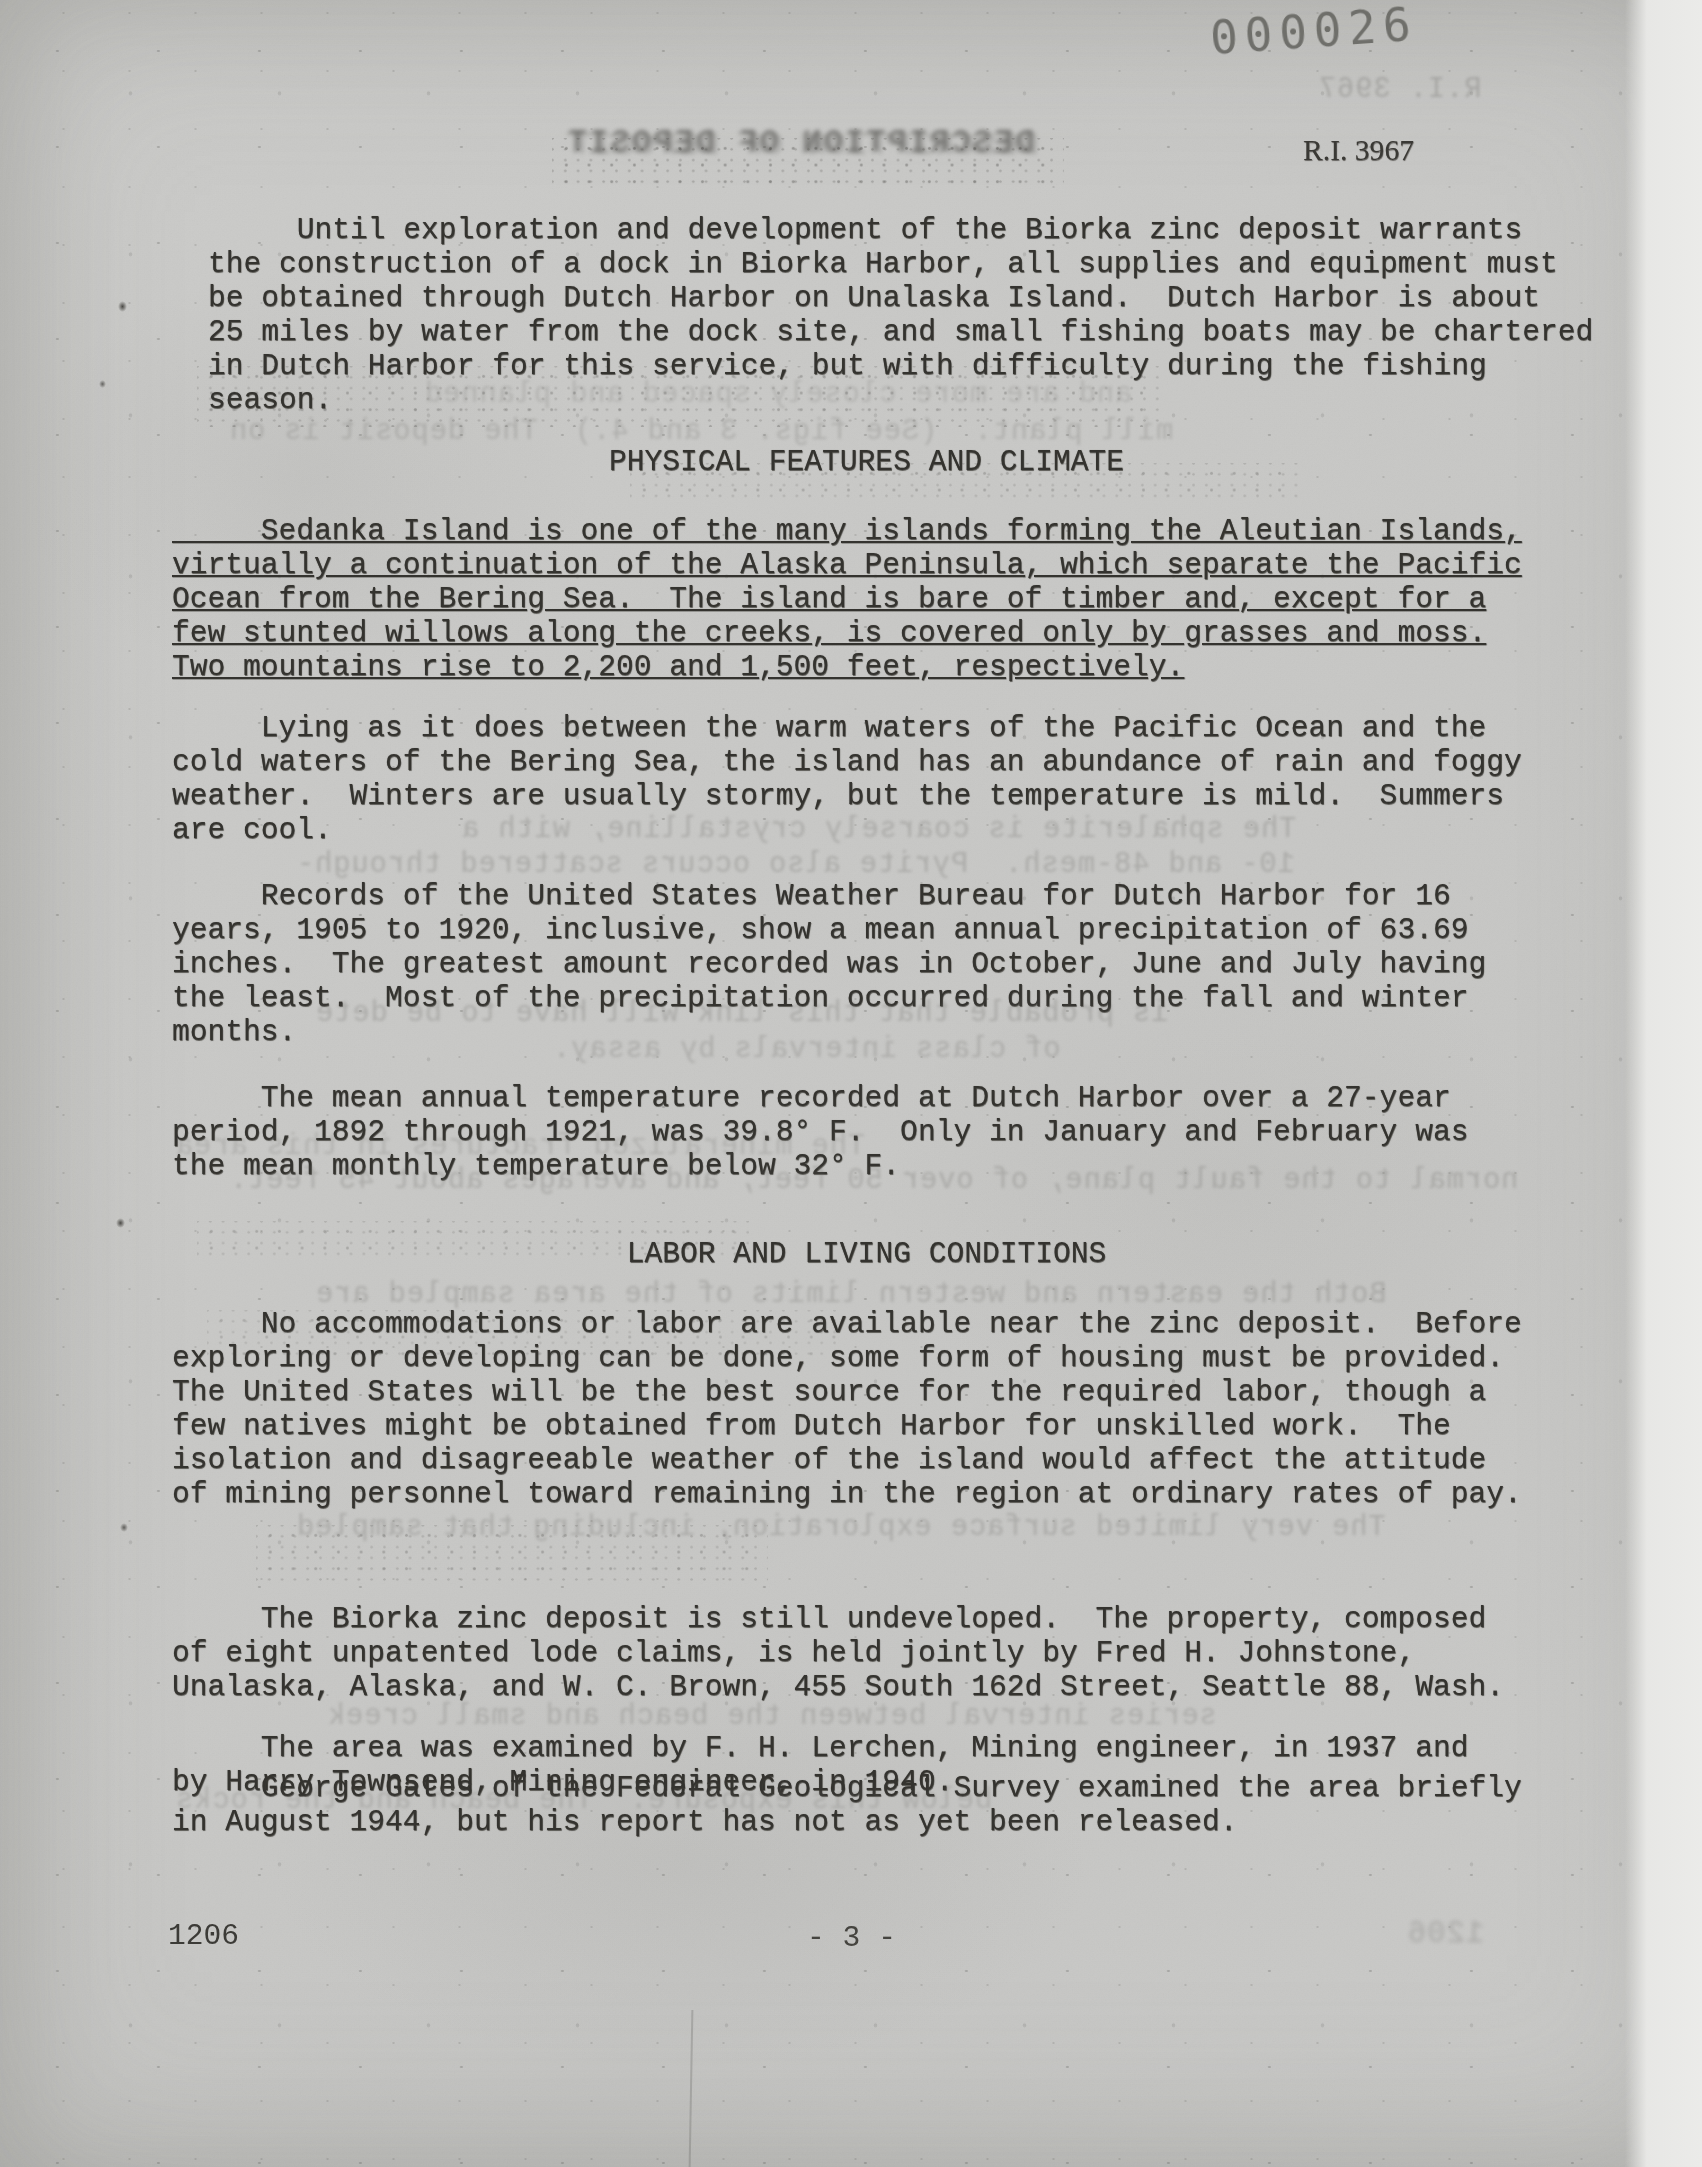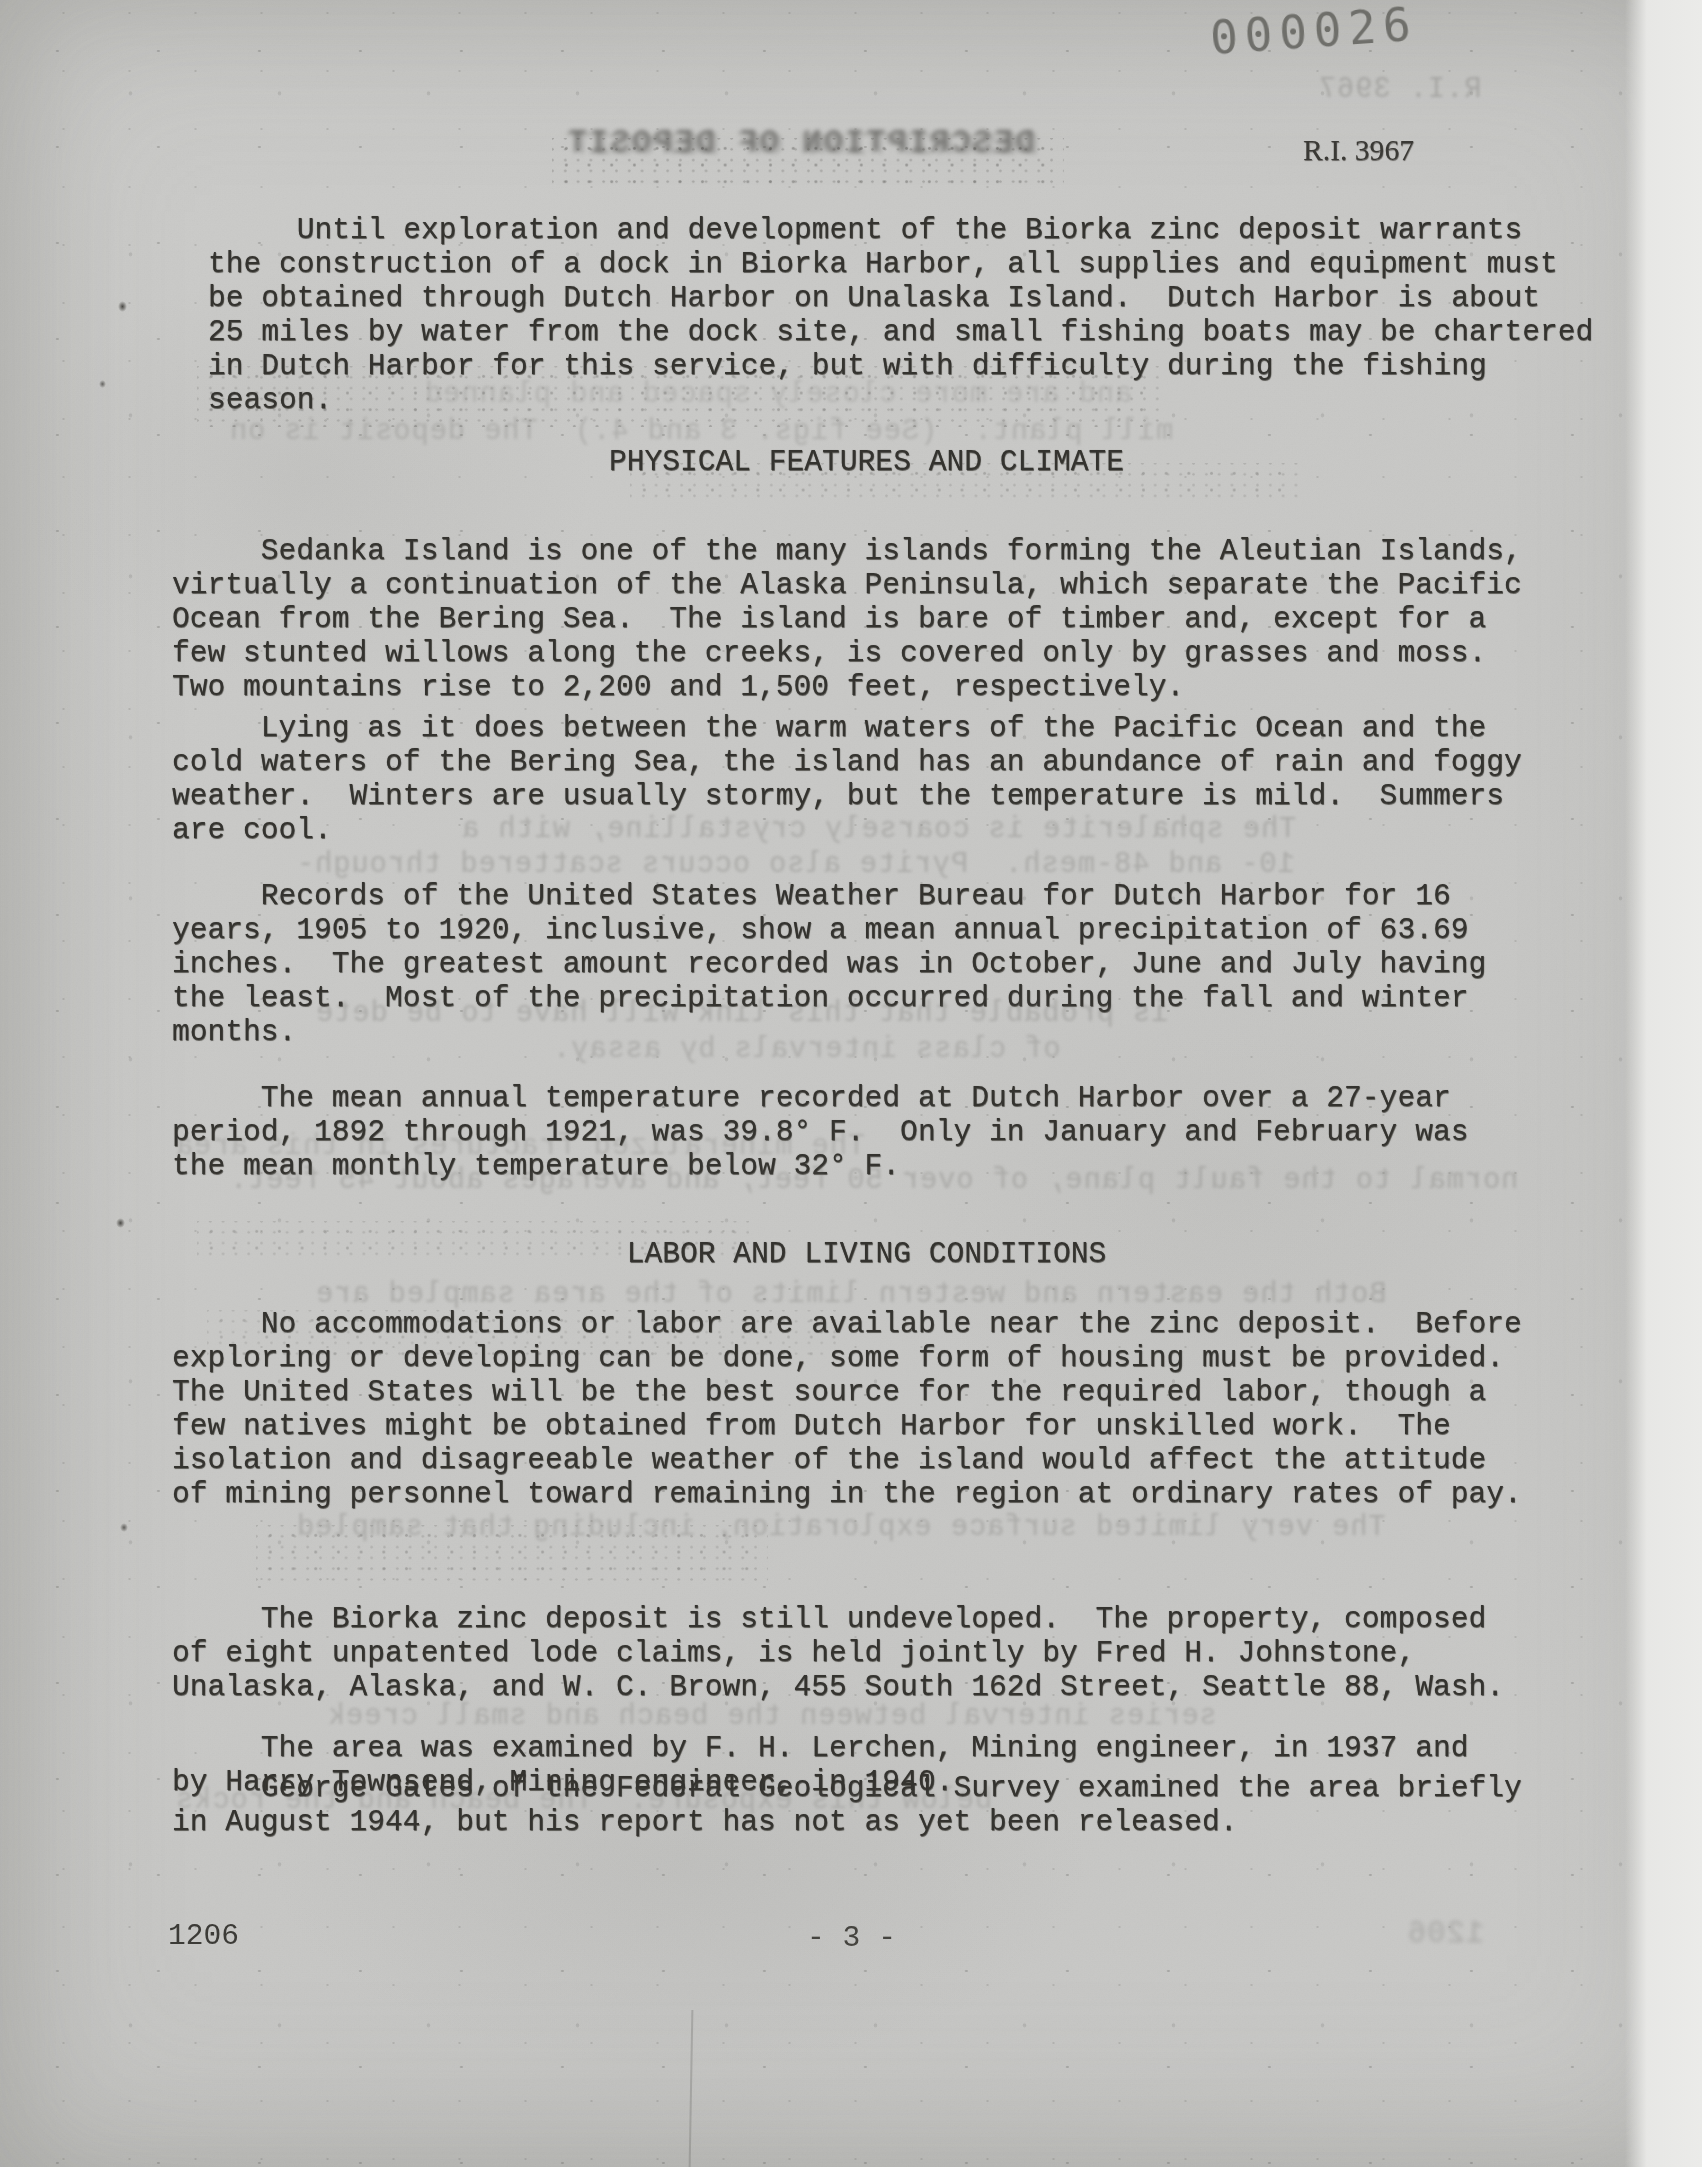--- a/index.html
+++ b/index.html
@@ -39,21 +39,21 @@
   .grain-svg{position:absolute;inset:0;width:100%;height:100%;pointer-events:none;}
 
   
   .typed{
     position:absolute;left:172px;width:1389px;
     font-size:29.6px;line-height:34px;color:#34332f;
     white-space:pre;letter-spacing:0;
     text-shadow:0.5px 0.5px 0.7px rgba(62,60,55,0.75), 0 0 1px rgba(62,60,55,0.35);
   }
   .heading{text-align:center;white-space:pre;}
-  .pos-0{top:213px;margin-left:36px;}  .pos-1{top:445px;}  .pos-2{top:534px;}
+  .pos-0{top:213px;margin-left:36px;}  .pos-1{top:445px;}  .pos-2{top:514px;text-decoration:underline;}
   .pos-3{top:711px;font-family:Liberation Mono, monospace;}  .pos-4{top:879px;}  .pos-5{top:1081px;}
   .pos-6{top:1237px;} .pos-7{top:1307px;} .pos-8{top:1533px;}
   .pos-9{top:1602px;} .pos-10{top:1731px;} .pos-11{top:1771px;}
 
   .report-number{position:absolute;left:1303px;top:134px;font-size:29.6px;color:#3a3935;
     text-shadow:0.5px 0.5px 0.8px rgba(62,60,55,0.7);font-family:Liberation Serif, serif;}
   .stamp{
     position:absolute;left:1210px;top:3.9px;
     font-family:"DejaVu Sans Mono",monospace;
     font-size:46px;letter-spacing:6.9px;color:rgba(97,97,93,0.85);

